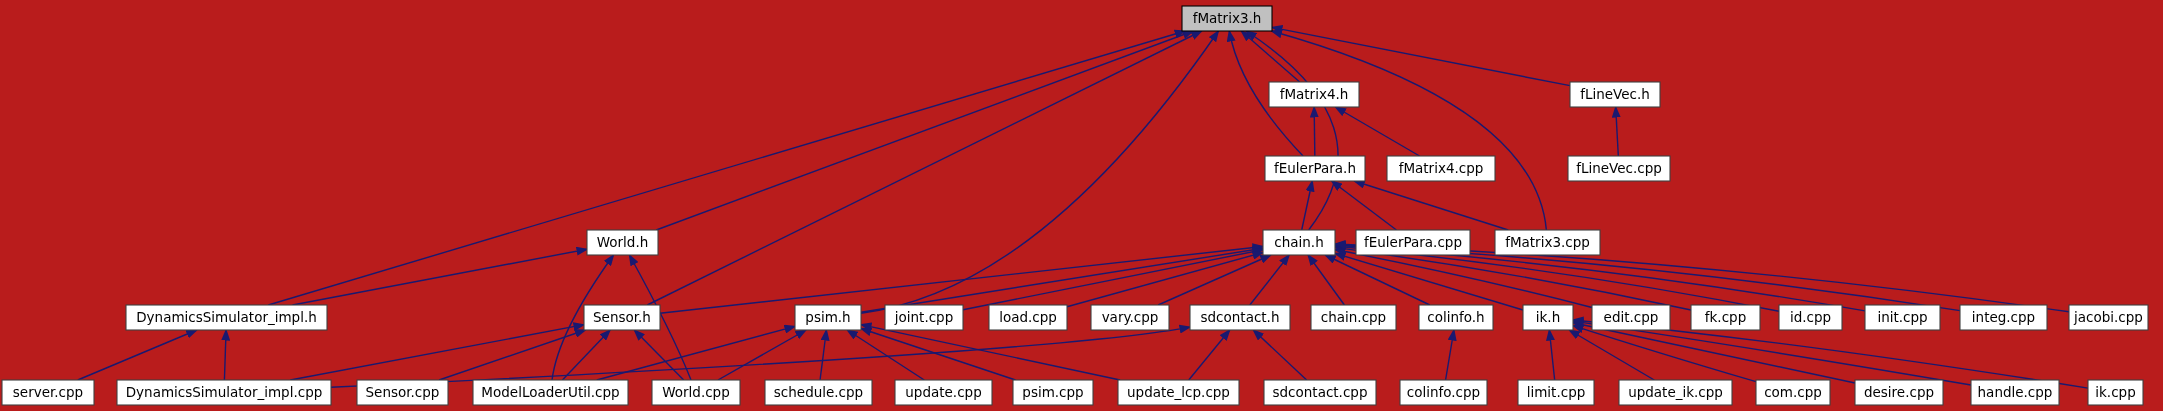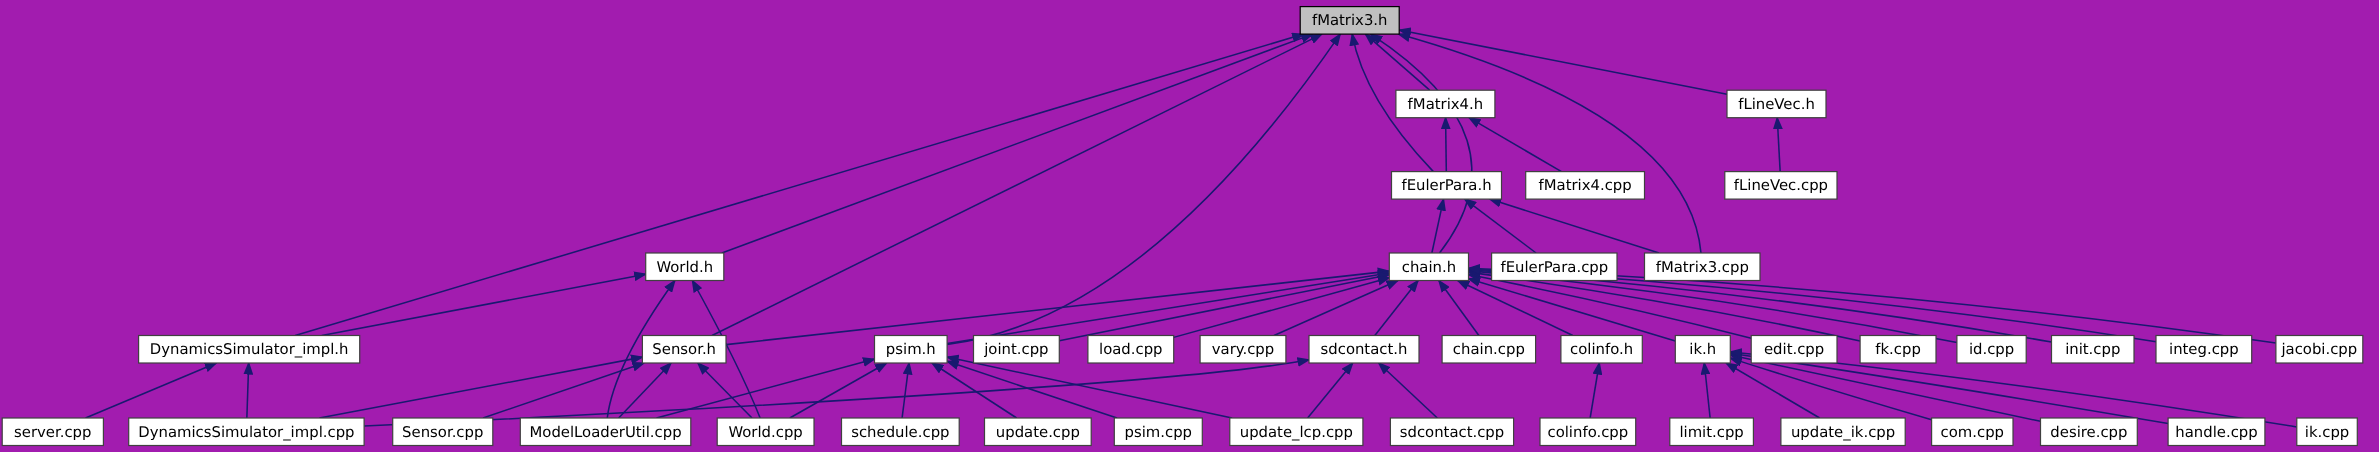--- a/index.html
+++ b/index.html
@@ -1,16 +1,16 @@
 <!DOCTYPE html>
 <html><head>
 <meta charset="utf-8">
 <style>
   html, body { margin: 0; padding: 0; background: #ffffff; }
-  .graph-wrap { position: relative; width: 2163px; height: 411px; background: #a21caf; overflow: hidden; }
+  .graph-wrap { position: relative; width: 2163px; height: 411px; background: #b91c1c; overflow: hidden; }
   svg { display: block; font-family: "DejaVu Sans", "Liberation Sans", sans-serif; }
   .node rect { stroke-width: 1.1px; }
   .node text { font-size: 13.5px; fill: #000000; }
   .edge { fill: none; stroke-width: 1.4px; }
 </style>
 </head>
 <body>
 
 <div class="graph-wrap">
   <svg id="graph" width="2163" height="411" viewBox="0 0 2163 411" xmlns="http://www.w3.org/2000/svg">

